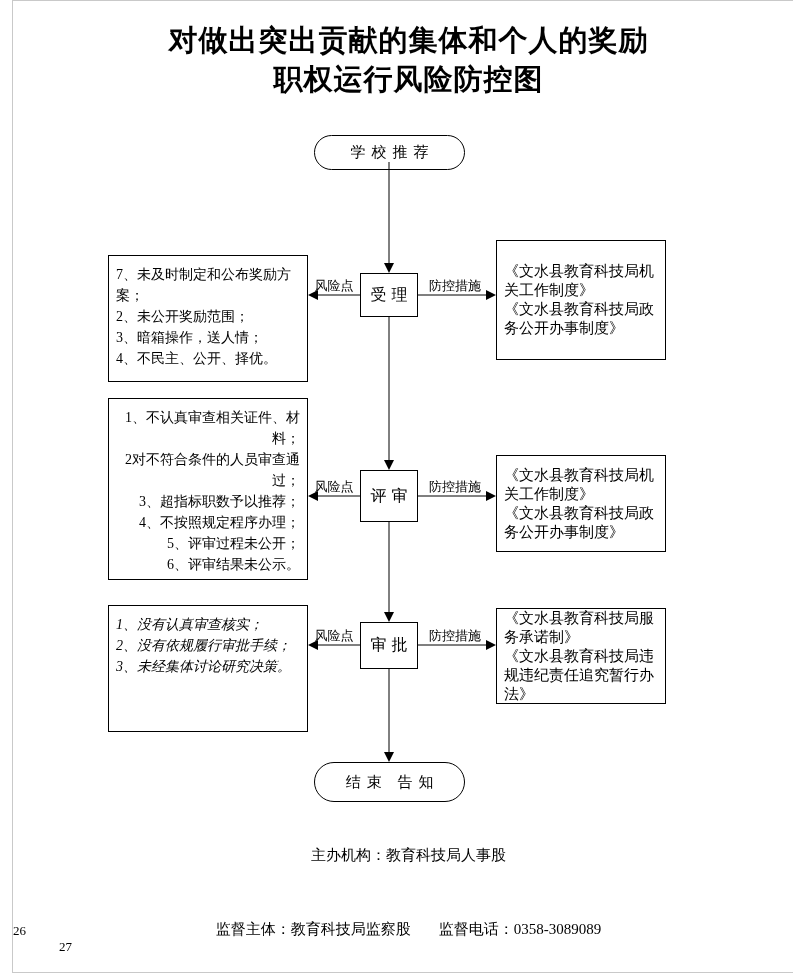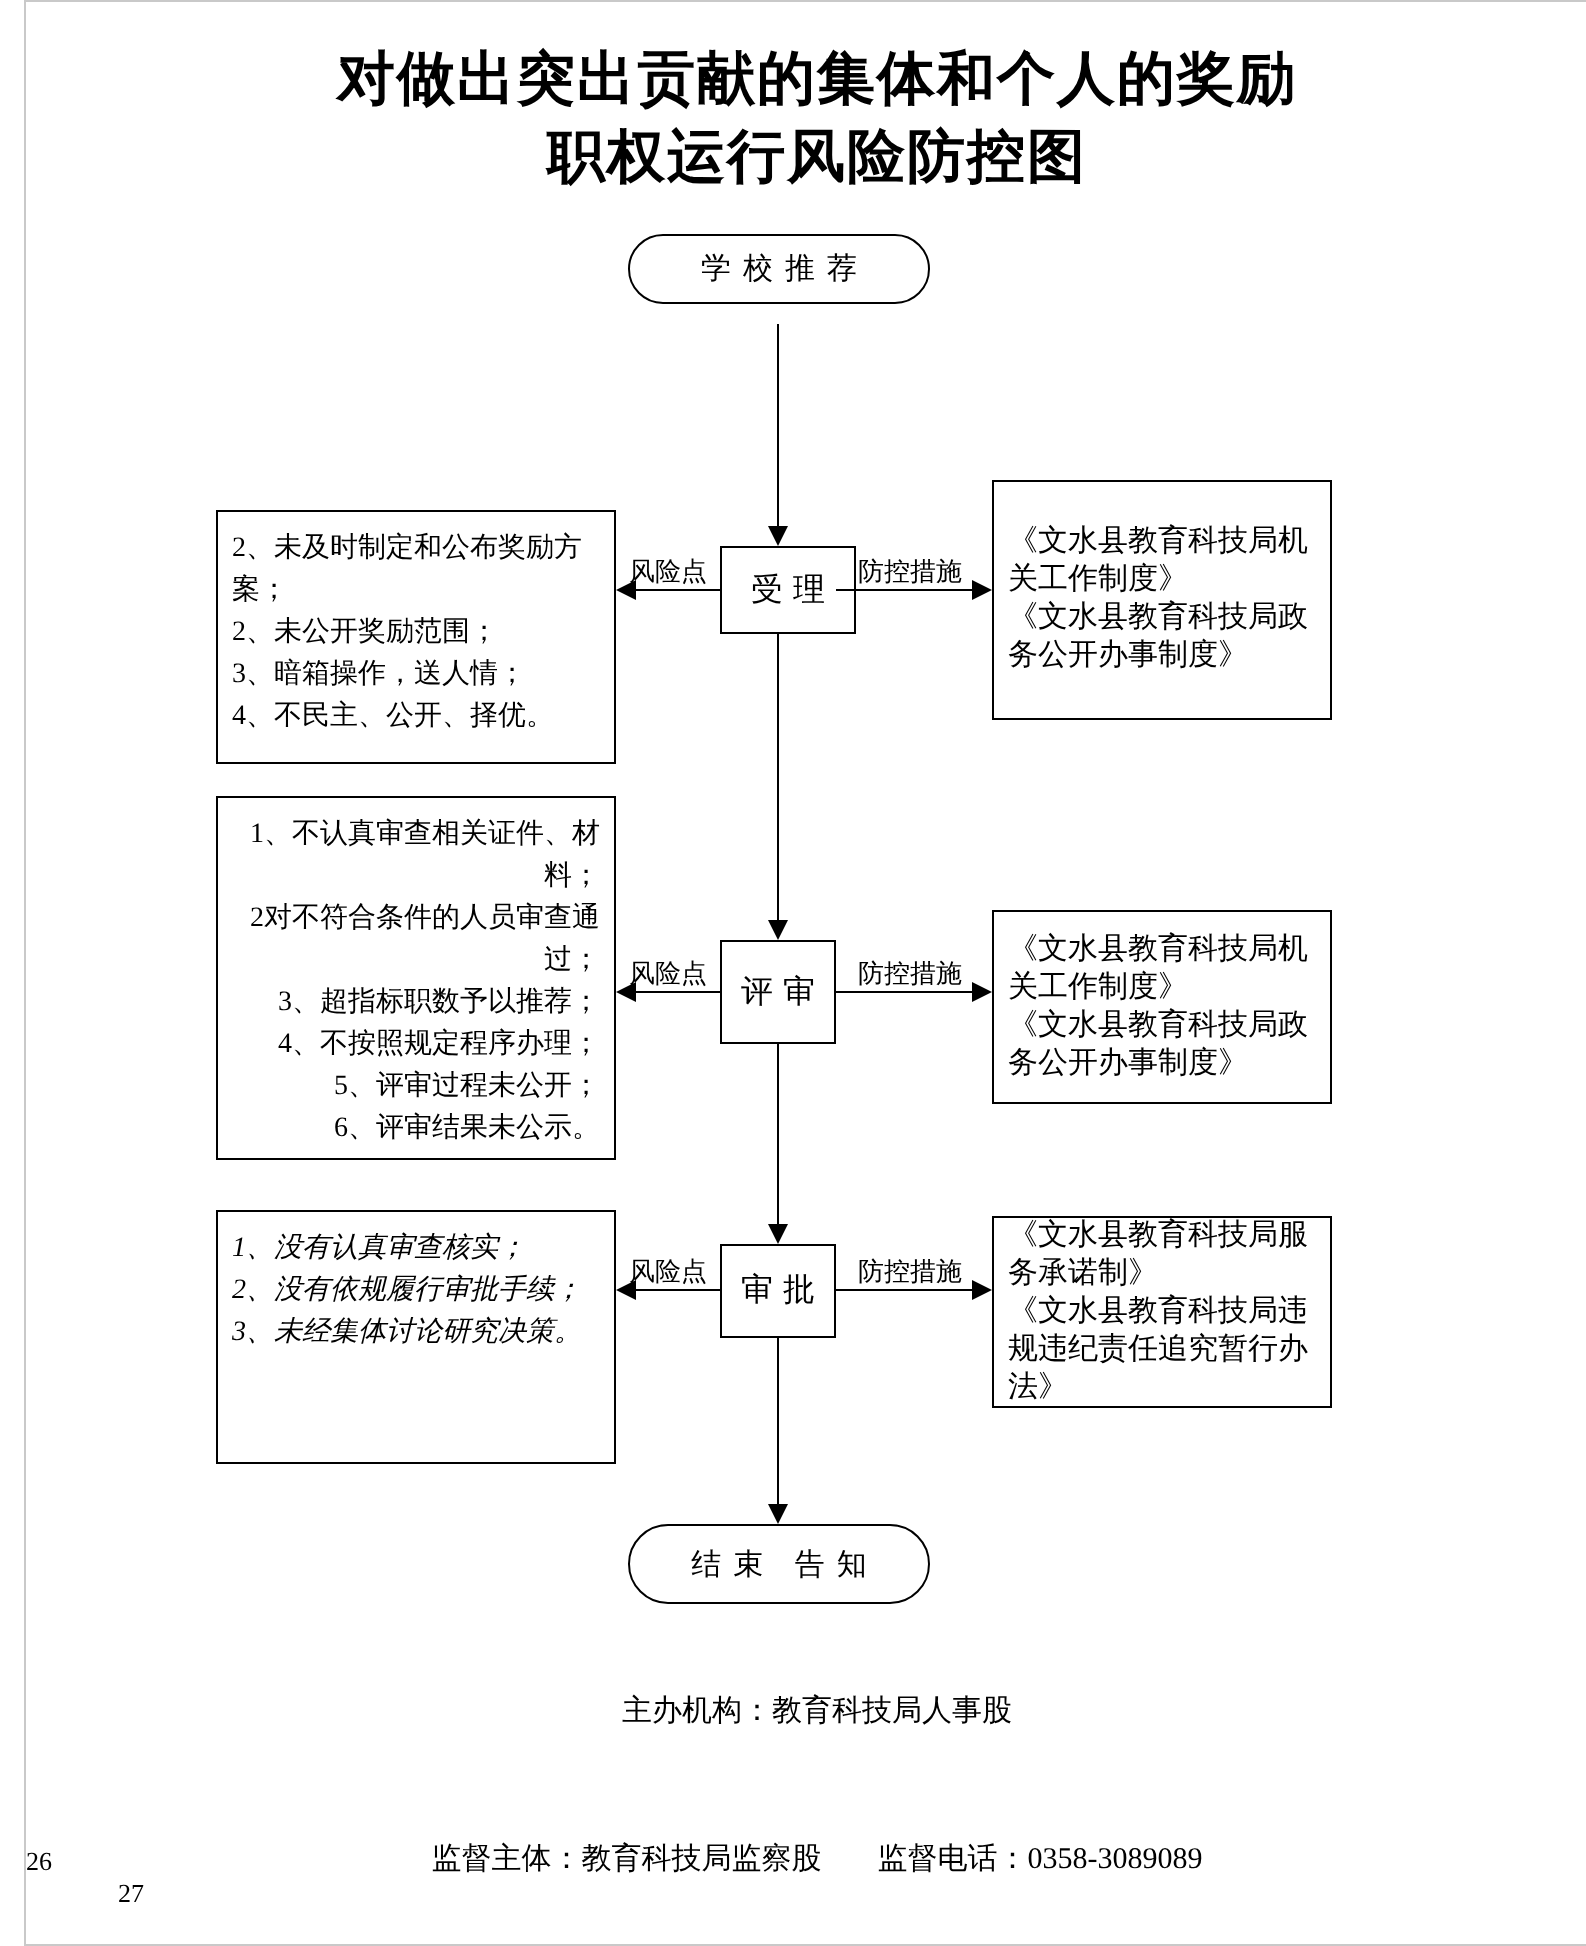--- a/index.html
+++ b/index.html
@@ -118,26 +118,26 @@
     <g>
       <line x1="347" y1="644" x2="305" y2="644" stroke="#000" stroke-width="1"></line>
       <polygon points="305,639 305,649 295,644" fill="#000"></polygon>
     </g>
     <g>
       <line x1="405" y1="644" x2="473" y2="644" stroke="#000" stroke-width="1"></line>
       <polygon points="473,639 473,649 483,644" fill="#000"></polygon>
     </g>
   </svg>
 
-  <div class="stadium" style="left:301px;top:116px;width:151px;height:35px;">学校推荐</div>
+  <div class="stadium" style="left:301px;top:134px;width:151px;height:35px;">学校推荐</div>
 
-  <div class="pbox" style="left:347px;top:272px;width:68px;height:44px;">受理</div>
+  <div class="pbox" style="left:347px;top:272px;width:58px;height:44px;">受理</div>
 
   <div class="riskbox" style="left:95px;top:254px;width:200px;height:127px;">
-    <div>2、未及时制定和公布奖励方案；</div>
+    <div>7、未及时制定和公布奖励方案；</div>
     <div>2、未公开奖励范围；</div>
     <div>3、暗箱操作，送人情；</div>
     <div>4、不民主、公开、择优。</div>
   </div>
 
   <div class="ctrlbox" style="left:483px;top:239px;width:170px;height:120px;">
     <div>《文水县教育科技局机关工作制度》</div>
     <div>《文水县教育科技局政务公开办事制度》</div>
   </div>
 

